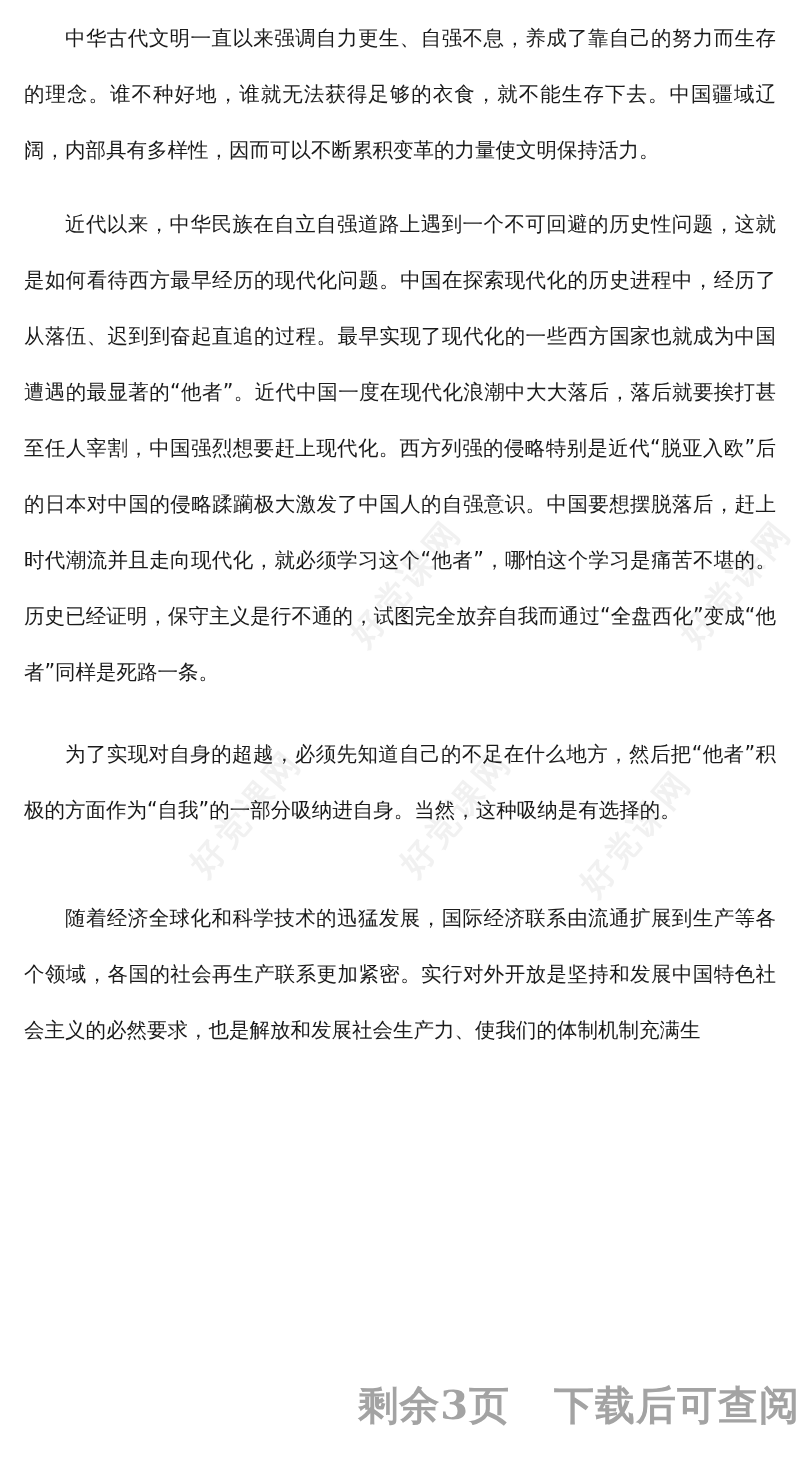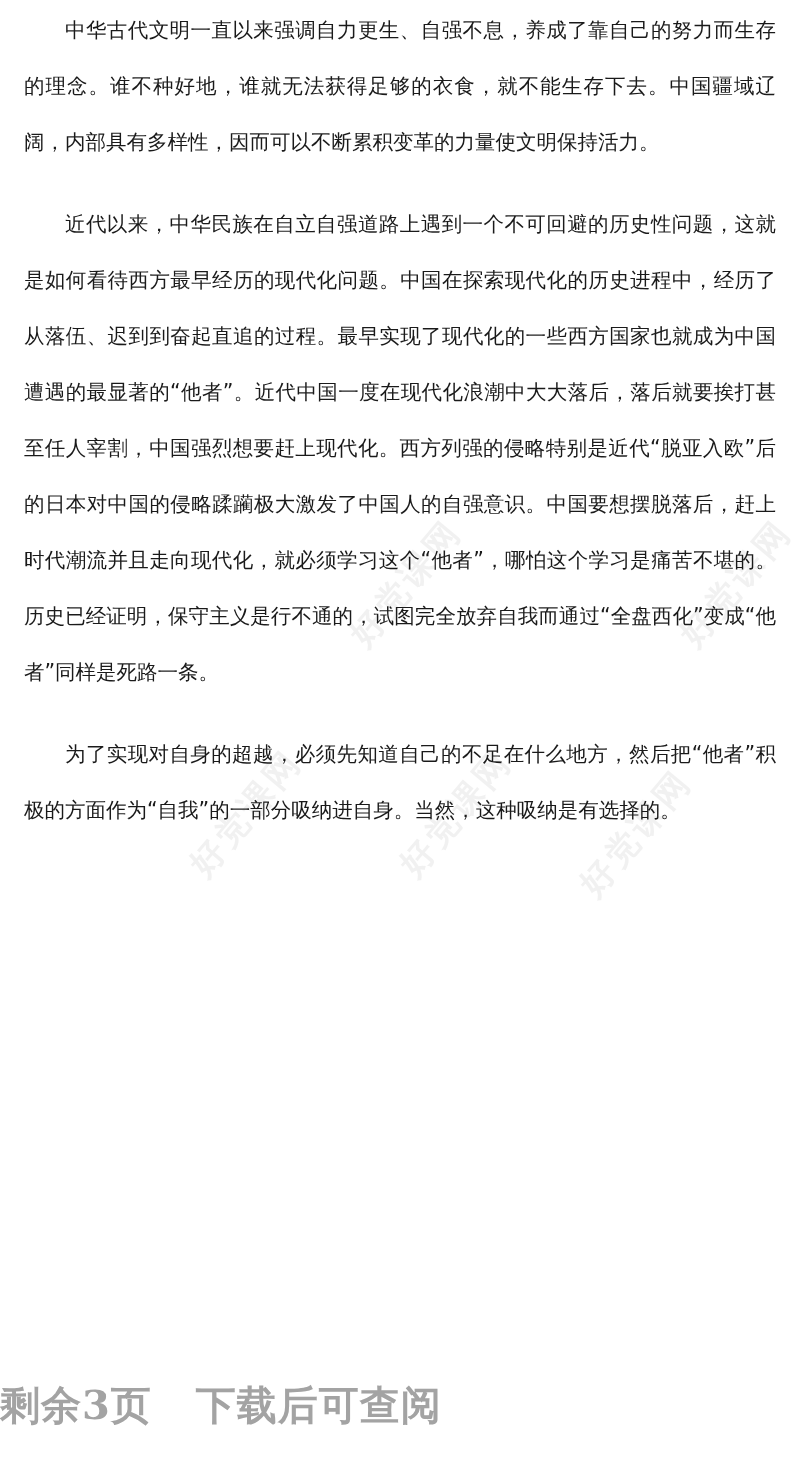--- a/index.html
+++ b/index.html
@@ -40,47 +40,48 @@
       white-space: nowrap;
       pointer-events: none;
       font-weight: bold;
       letter-spacing: 4px;
     }
     .more-banner {
       position: absolute;
       left: 0;
       top: 1378px;
       width: 800px;
-      text-align: left;
+      text-align: right;
       font-size: 40px;
       font-weight: bold;
       color: #a3a3a3;
       font-family: "DejaVu Serif", "Liberation Serif", serif;
       letter-spacing: 1px;
     }
     .more-banner .sep { display: inline-block; width: 44px; }
   </style>
 </head>
 <body>
 
 <div class="watermark" style="left:330px; top:560px;">好党课网</div>
 <div class="watermark" style="left:660px; top:560px;">好党课网</div>
 <div class="watermark" style="left:380px; top:790px;">好党课网</div>
 <div class="watermark" style="left:170px; top:790px;">好党课网</div>
 <div class="watermark" style="left:560px; top:810px;">好党课网</div>
 
 <main class="doc">
   <div style="height:0px;"></div>
-  <p class="para p1" style="margin-top:0px; position:relative; top:0px;">中华古代文明一直以来强调自力更生、自强不息，养成了靠自己的努力而生存的理念。谁不种好地，谁就无法获得足够的衣食，就不能生存下去。中国疆域辽阔，内部具有多样性，因而可以不断累积变革的力量使文明保持活力。</p>
+  <p class="para p1" style="margin-top:0px; position:relative; top:8px;">中华古代文明一直以来强调自力更生、自强不息，养成了靠自己的努力而生存的理念。谁不种好地，谁就无法获得足够的衣食，就不能生存下去。中国疆域辽阔，内部具有多样性，因而可以不断累积变革的力量使文明保持活力。</p>
   <div class="gap"></div>
   <p class="para">近代以来，中华民族在自立自强道路上遇到一个不可回避的历史性问题，这就是如何看待西方最早经历的现代化问题。中国在探索现代化的历史进程中，经历了从落伍、迟到到奋起直追的过程。最早实现了现代化的一些西方国家也就成为中国遭遇的最显著的“他者”。近代中国一度在现代化浪潮中大大落后，落后就要挨打甚至任人宰割，中国强烈想要赶上现代化。西方列强的侵略特别是近代“脱亚入欧”后的日本对中国的侵略蹂躏极大激发了中国人的自强意识。中国要想摆脱落后，赶上时代潮流并且走向现代化，就必须学习这个“他者”，哪怕这个学习是痛苦不堪的。历史已经证明，保守主义是行不通的，试图完全放弃自我而通过“全盘西化”变成“他者”同样是死路一条。</p>
   <div class="gap"></div>
   <p class="para">为了实现对自身的超越，必须先知道自己的不足在什么地方，然后把“他者”积极的方面作为“自我”的一部分吸纳进自身。当然，这种吸纳是有选择的。</p>
   <div class="gap"></div>
   <div class="gap"></div>
+  <p class="para">随着经济全球化和科学技术的迅猛发展，国际经济联系由流通扩展到生产等各个领域，各国的社会再生产联系更加紧密。实行对外开放是坚持和发展中国特色社会主义的必然要求，也是解放和发展社会生产力、使我们的体制机制充满生</p>
 </main>
 
 <div class="more-banner">
   <span>剩余3页</span><span class="sep"></span><span>下载后可查阅</span>
 </div>
 
 <style>
   
   .doc { top: 2px; }
 </style>

